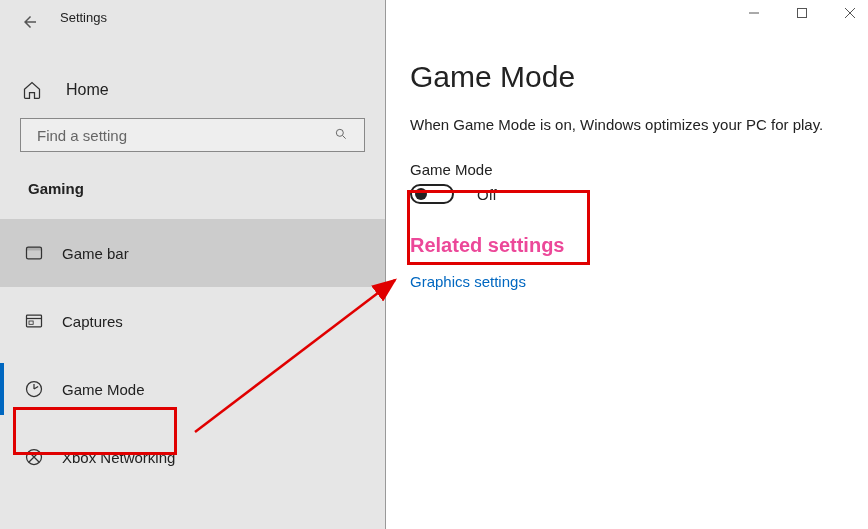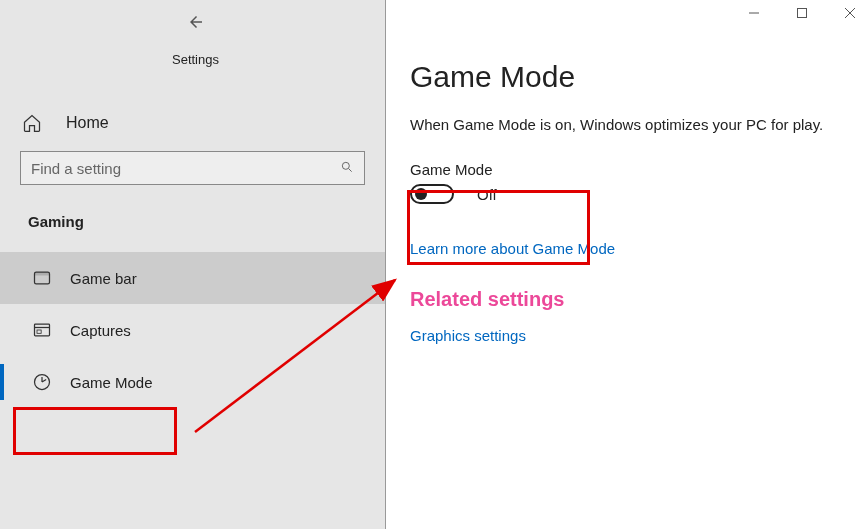--- a/index.html
+++ b/index.html
@@ -18,24 +18,23 @@
     }
     .sidebar {
       width: 386px;
       background: #e6e6e6;
       display: flex;
       flex-direction: column;
       border-right: 1px solid #999;
     }
     .titlebar {
       display: flex;
-      align-items: center;
+      align-items: flex-start;
       padding: 10px 12px 12px 18px;
       gap: 18px;
-      flex-direction: column;
     }
     .back-arrow {
       width: 24px;
       height: 24px;
       display: flex;
       align-items: center;
       justify-content: center;
       cursor: pointer;
       color: #555;
     }
@@ -59,21 +58,21 @@
     .search-wrap {
       padding: 6px 20px 6px 20px;
     }
     .search-box {
       position: relative;
       border: 1px solid #888;
       background: #eee;
       height: 34px;
       display: flex;
       align-items: center;
-      padding: 0 10px;
+      padding: 0 16px;
     }
     .search-input {
       border: none;
       outline: none;
       background: transparent;
       width: 100%;
       font-size: 15px;
       color: #444;
     }
     .search-input::placeholder {
@@ -91,26 +90,26 @@
     }
     .nav-items {
       display: flex;
       flex-direction: column;
       margin-top: 6px;
     }
     .nav-item {
       display: flex;
       align-items: center;
       gap: 18px;
-      padding: 12px 32px;
-      cursor: pointer;
-      font-size: 15px;
-      color: #222;
-      position: relative;
-      height: 52px;
+      padding: 12px 24px;
+      cursor: pointer;
+      font-size: 15px;
+      color: #222;
+      position: relative;
+      height: 68px;
     }
     .nav-item.selected {
       background: #ccc;
     }
     .nav-item.active::before {
       content: '';
       position: absolute;
       left: 0;
       top: 8px;
       bottom: 8px;
@@ -283,20 +282,29 @@
       <span>Captures</span>
     </div>
     <div class="nav-item active">
       <span class="nav-icon">
         <svg width="20" height="20" viewBox="0 0 24 24">
             <circle cx="12" cy="12" r="9" fill="none" stroke="currentColor" stroke-width="1.5"></circle>
             <path d="M12 12 L12 6 M12 12 L17 9" stroke="currentColor" stroke-width="1.5"></path>
           </svg>
       </span>
       <span>Game Mode</span>
+    </div>
+    <div class="nav-item">
+      <span class="nav-icon">
+        <svg width="20" height="20" viewBox="0 0 24 24">
+            <circle cx="12" cy="12" r="9" fill="none" stroke="currentColor" stroke-width="1.5"></circle>
+            <path d="M6 6 L18 18 M18 6 L6 18" stroke="currentColor" stroke-width="1.5"></path>
+          </svg>
+      </span>
+      <span>Xbox Networking</span>
     </div>
   </div>
 </div>
 
 <div class="content">
   <div class="window-controls">
     <span class="win-ctrl">
       <svg width="12" height="12" viewBox="0 0 12 12">
           <line x1="1" y1="6" x2="11" y2="6" stroke="currentColor" stroke-width="1"></line>
         </svg>
@@ -320,21 +328,20 @@
   <div class="toggle-block">
     <div class="toggle-label">Game Mode</div>
     <div class="toggle-row">
       <div class="toggle-switch">
         <div class="toggle-knob"></div>
       </div>
       <span class="toggle-state">Off</span>
     </div>
   </div>
 
-  <a class="link">Learn more about Game Mode</a>
 
   <h2 class="related-heading">Related settings</h2>
   <a class="link2">Graphics settings</a>
 </div>
 
 <div class="red-box-toggle" style="left:407px; top:190px; width:183px; height:75px;"></div>
 <div class="red-box-nav" style="left:13px; top:407px; width:164px; height:48px;"></div>
 <svg class="arrow-svg" style="left:0; top:0;" width="868" height="529">
   <defs>
     <marker id="arrowhead" markerWidth="10" markerHeight="8" refX="9" refY="4" orient="auto">

